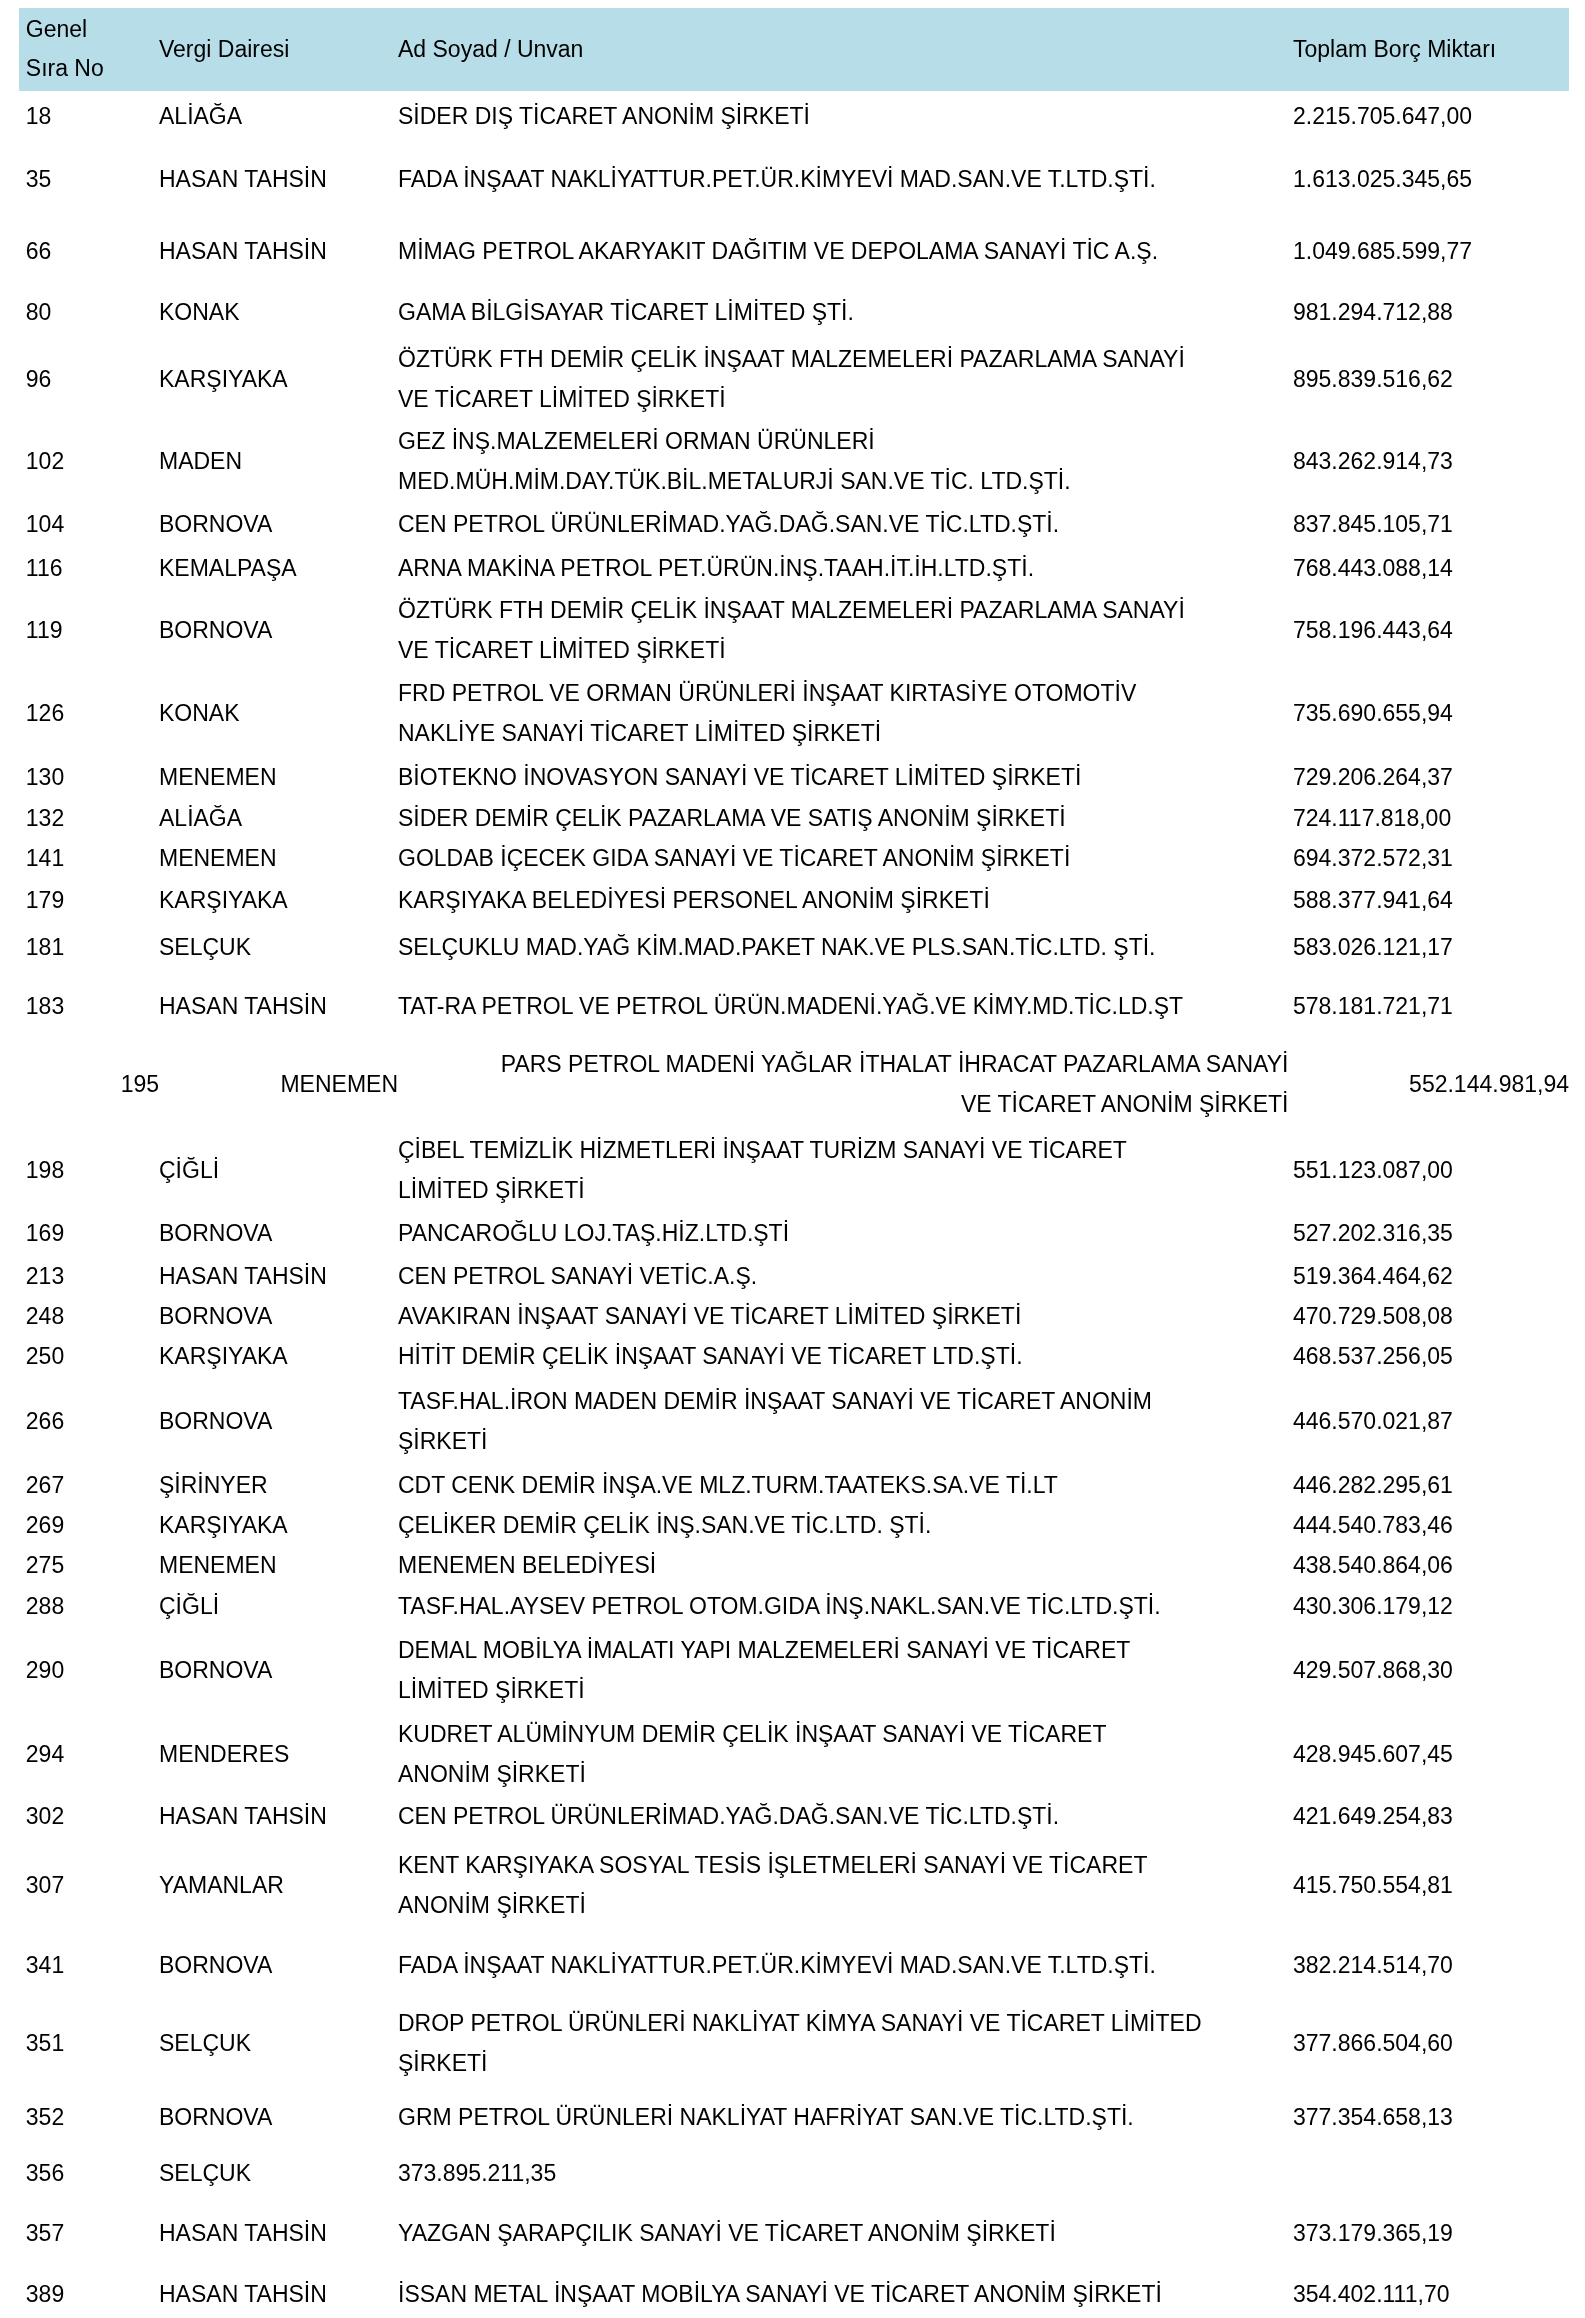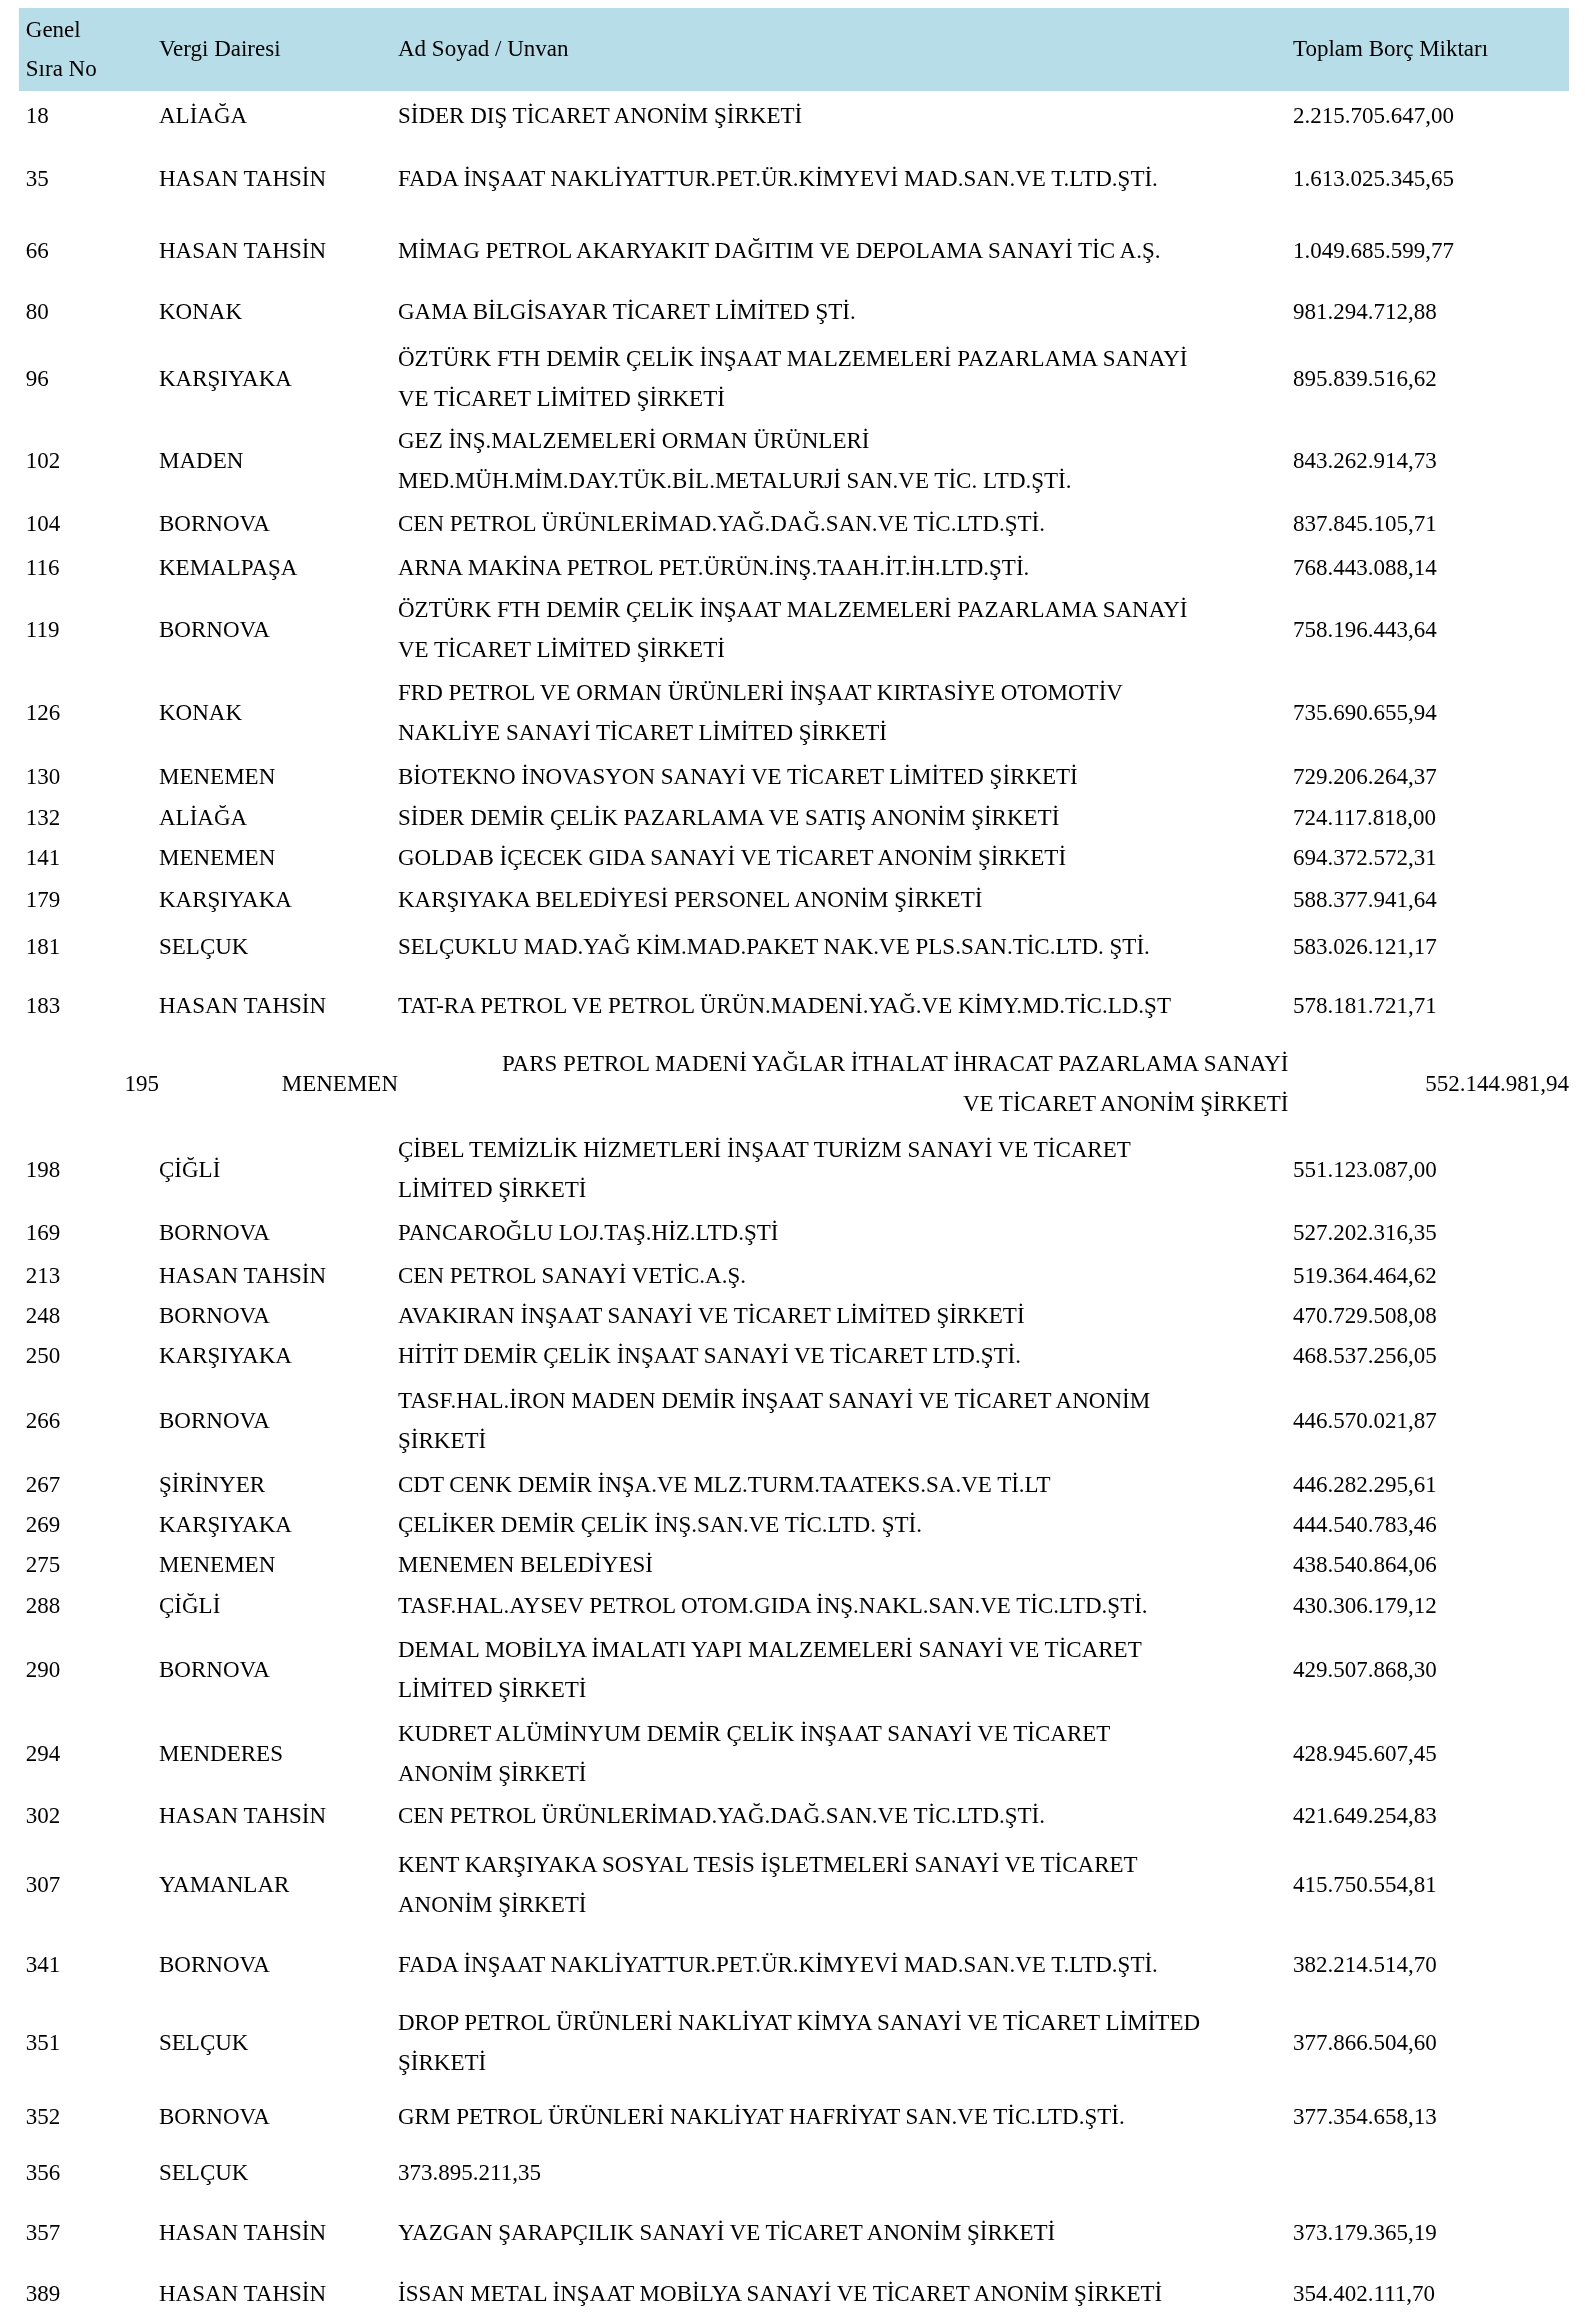--- a/index.html
+++ b/index.html
@@ -3,21 +3,21 @@
 <meta charset="utf-8">
 <style>
   html,body{margin:0;padding:0;}
   body{
     width:1585px;height:2319px;overflow:hidden;background:#ffffff;
     font-family:"Liberation Sans", sans-serif;color:#000000;
     -webkit-font-smoothing:antialiased;
   }
   .page{position:relative;width:1585px;height:2319px;background:#ffffff;}
   .table{position:absolute;left:19px;top:7.6px;width:1550px;}
-  .row{display:flex;align-items:center;font-family:Liberation Serif, serif;}
+  .row{display:flex;align-items:center;}
   .thead{height:83px;}
   .cell{box-sizing:border-box;font-size:23px;white-space:pre-line;}
   .c1{width:140px;padding-left:6.8px;}
   .c2{width:239px;}
   .c3{width:895px;line-height:40px;padding-right:4.5px;}
   .c4{width:276px;}
   .thead .c1{line-height:39px;}
   .body-row .cell{line-height:40px;}
 </style>
 </head>

